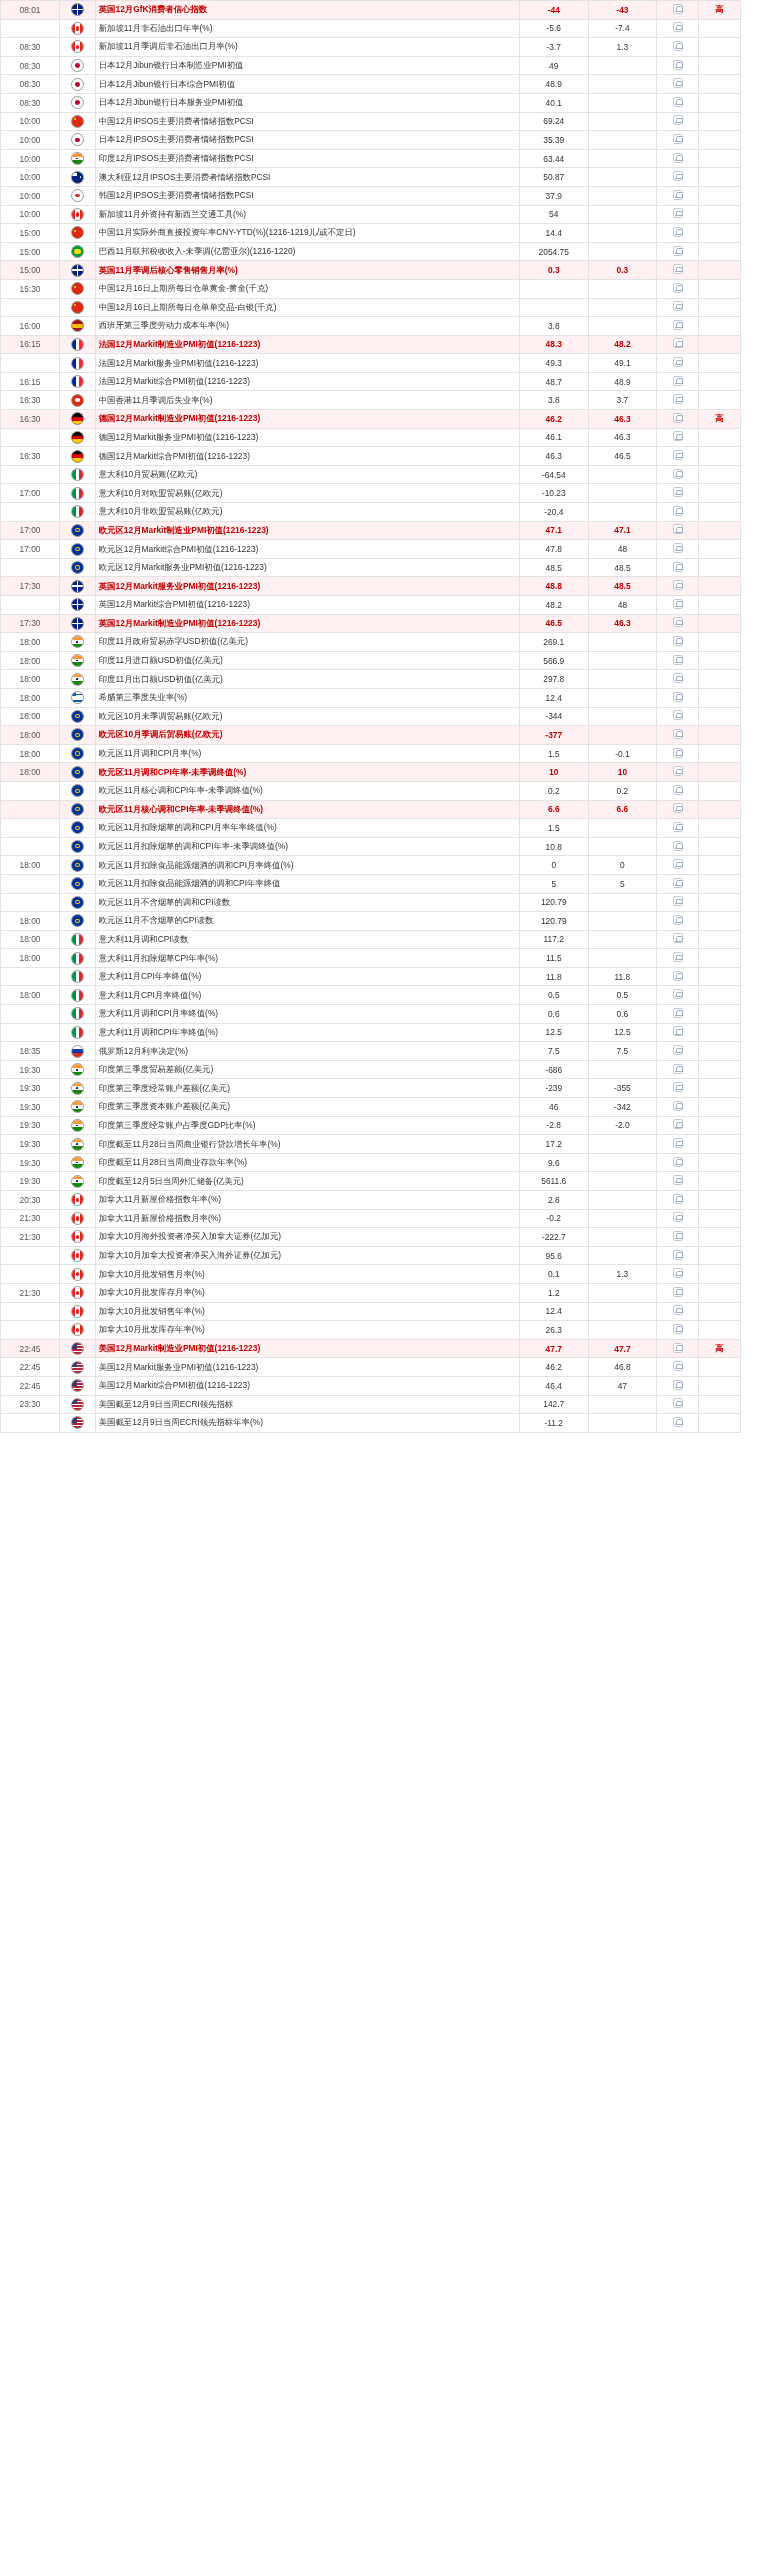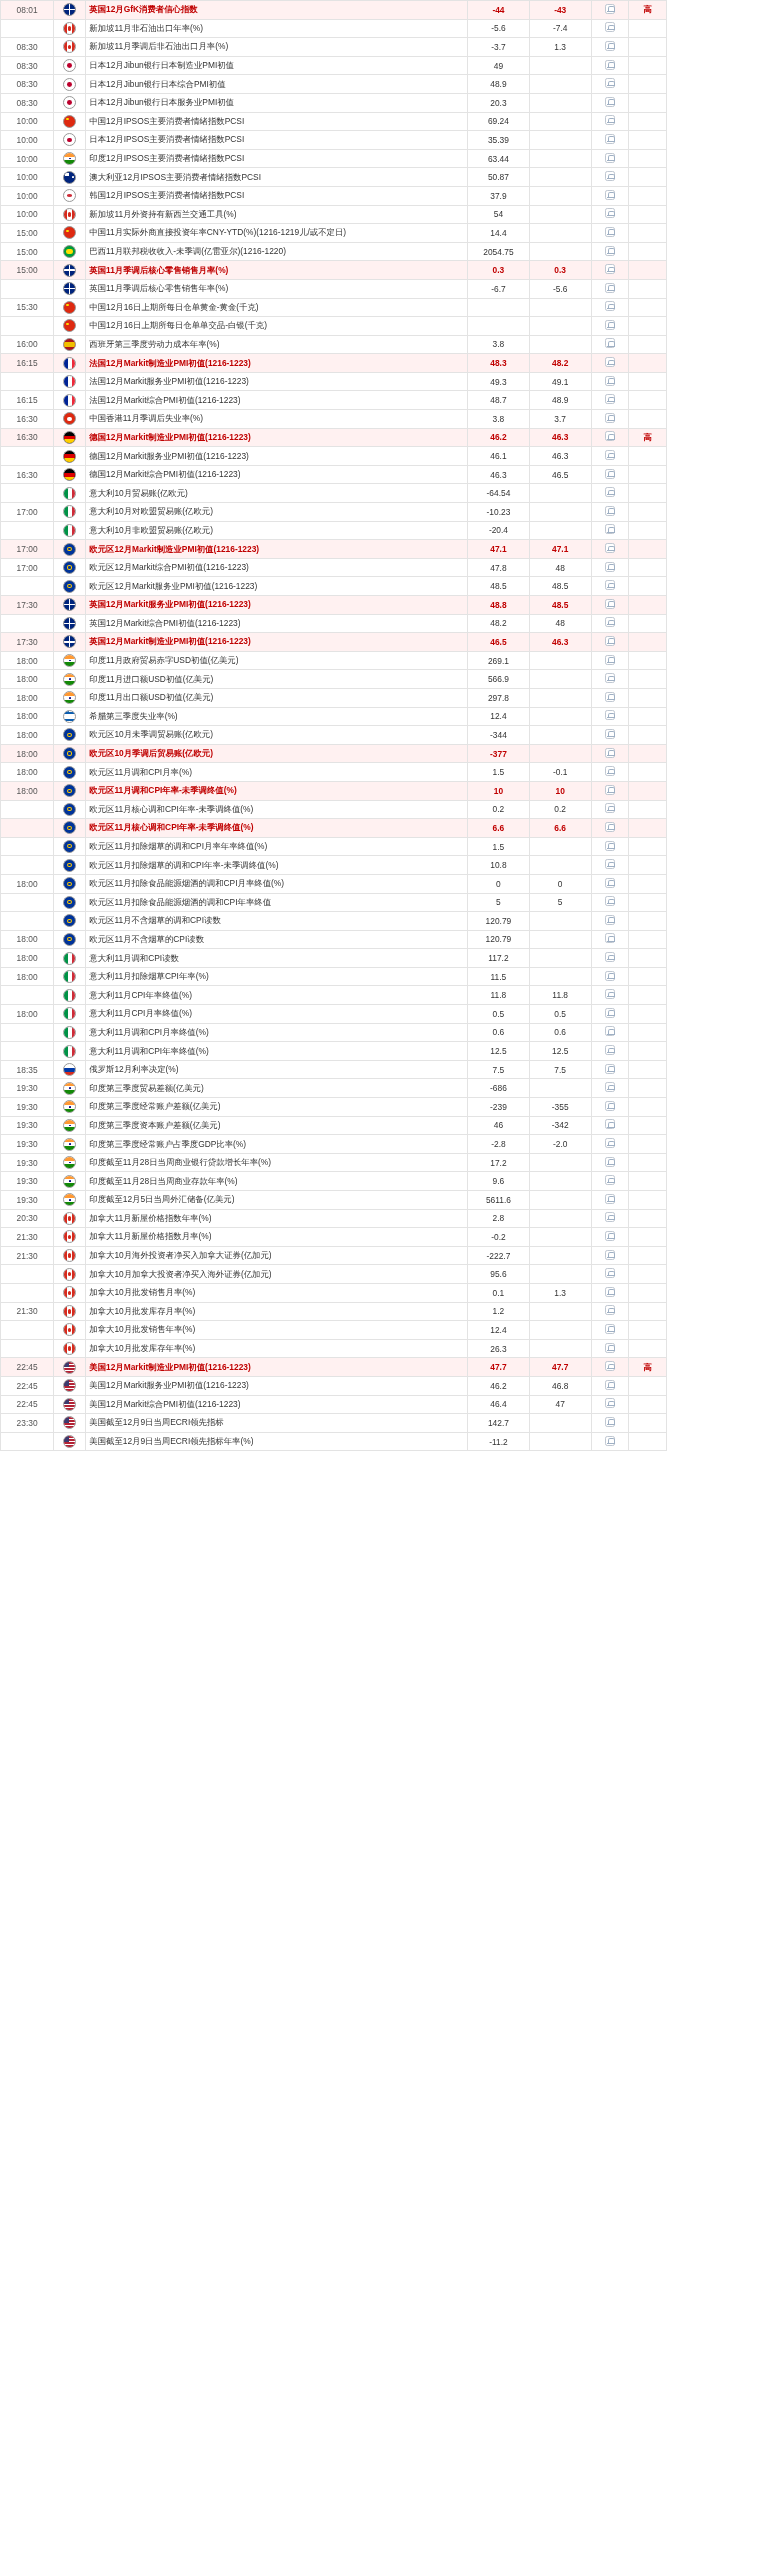--- a/index.html
+++ b/index.html
@@ -5,21 +5,21 @@
   * { box-sizing: border-box; }
   body {
     margin: 0;
     padding: 0;
     background: #ffffff;
     font-family: "Liberation Sans", sans-serif;
     font-size: 8.4px;
     color: #333333;
   }
   #cal {
-    width: 667px;
+    width: 741px;
     border-collapse: collapse;
     table-layout: fixed;
   }
   #cal td {
     border: 0.8px solid #e3e3e3;
     padding: 2.3px 3px;
     vertical-align: middle;
     height: 17px;
   }
   .c-time {
@@ -197,21 +197,21 @@
         <td class="c-event">日本12月Jibun银行日本综合PMI初值</td>
         <td class="c-actual">48.9</td>
         <td class="c-forecast"></td>
         <td class="c-alert"><span class="bell"></span></td>
         <td class="c-imp"></td>
       </tr>
       <tr>
         <td class="c-time">08:30</td>
         <td class="c-flag"><span class="flag f-jp"><i></i></span></td>
         <td class="c-event">日本12月Jibun银行日本服务业PMI初值</td>
-        <td class="c-actual">20.3</td>
+        <td class="c-actual">40.1</td>
         <td class="c-forecast"></td>
         <td class="c-alert"><span class="bell"></span></td>
         <td class="c-imp"></td>
       </tr>
       <tr>
         <td class="c-time">10:00</td>
         <td class="c-flag"><span class="flag f-cn"><i></i></span></td>
         <td class="c-event">中国12月IPSOS主要消费者情绪指数PCSI</td>
         <td class="c-actual">69.24</td>
         <td class="c-forecast"></td>
@@ -284,29 +284,20 @@
       <tr class="hi">
         <td class="c-time">15:00</td>
         <td class="c-flag"><span class="flag f-uk"><i></i></span></td>
         <td class="c-event">英国11月季调后核心零售销售月率(%)</td>
         <td class="c-actual">0.3</td>
         <td class="c-forecast">0.3</td>
         <td class="c-alert"><span class="bell"></span></td>
         <td class="c-imp"></td>
       </tr>
       <tr>
-        <td class="c-time"></td>
-        <td class="c-flag"><span class="flag f-uk"><i></i></span></td>
-        <td class="c-event">英国11月季调后核心零售销售年率(%)</td>
-        <td class="c-actual">-6.7</td>
-        <td class="c-forecast">-5.6</td>
-        <td class="c-alert"><span class="bell"></span></td>
-        <td class="c-imp"></td>
-      </tr>
-      <tr>
         <td class="c-time">15:30</td>
         <td class="c-flag"><span class="flag f-cn"><i></i></span></td>
         <td class="c-event">中国12月16日上期所每日仓单黄金-黄金(千克)</td>
         <td class="c-actual"></td>
         <td class="c-forecast"></td>
         <td class="c-alert"><span class="bell"></span></td>
         <td class="c-imp"></td>
       </tr>
       <tr>
         <td class="c-time"></td>

